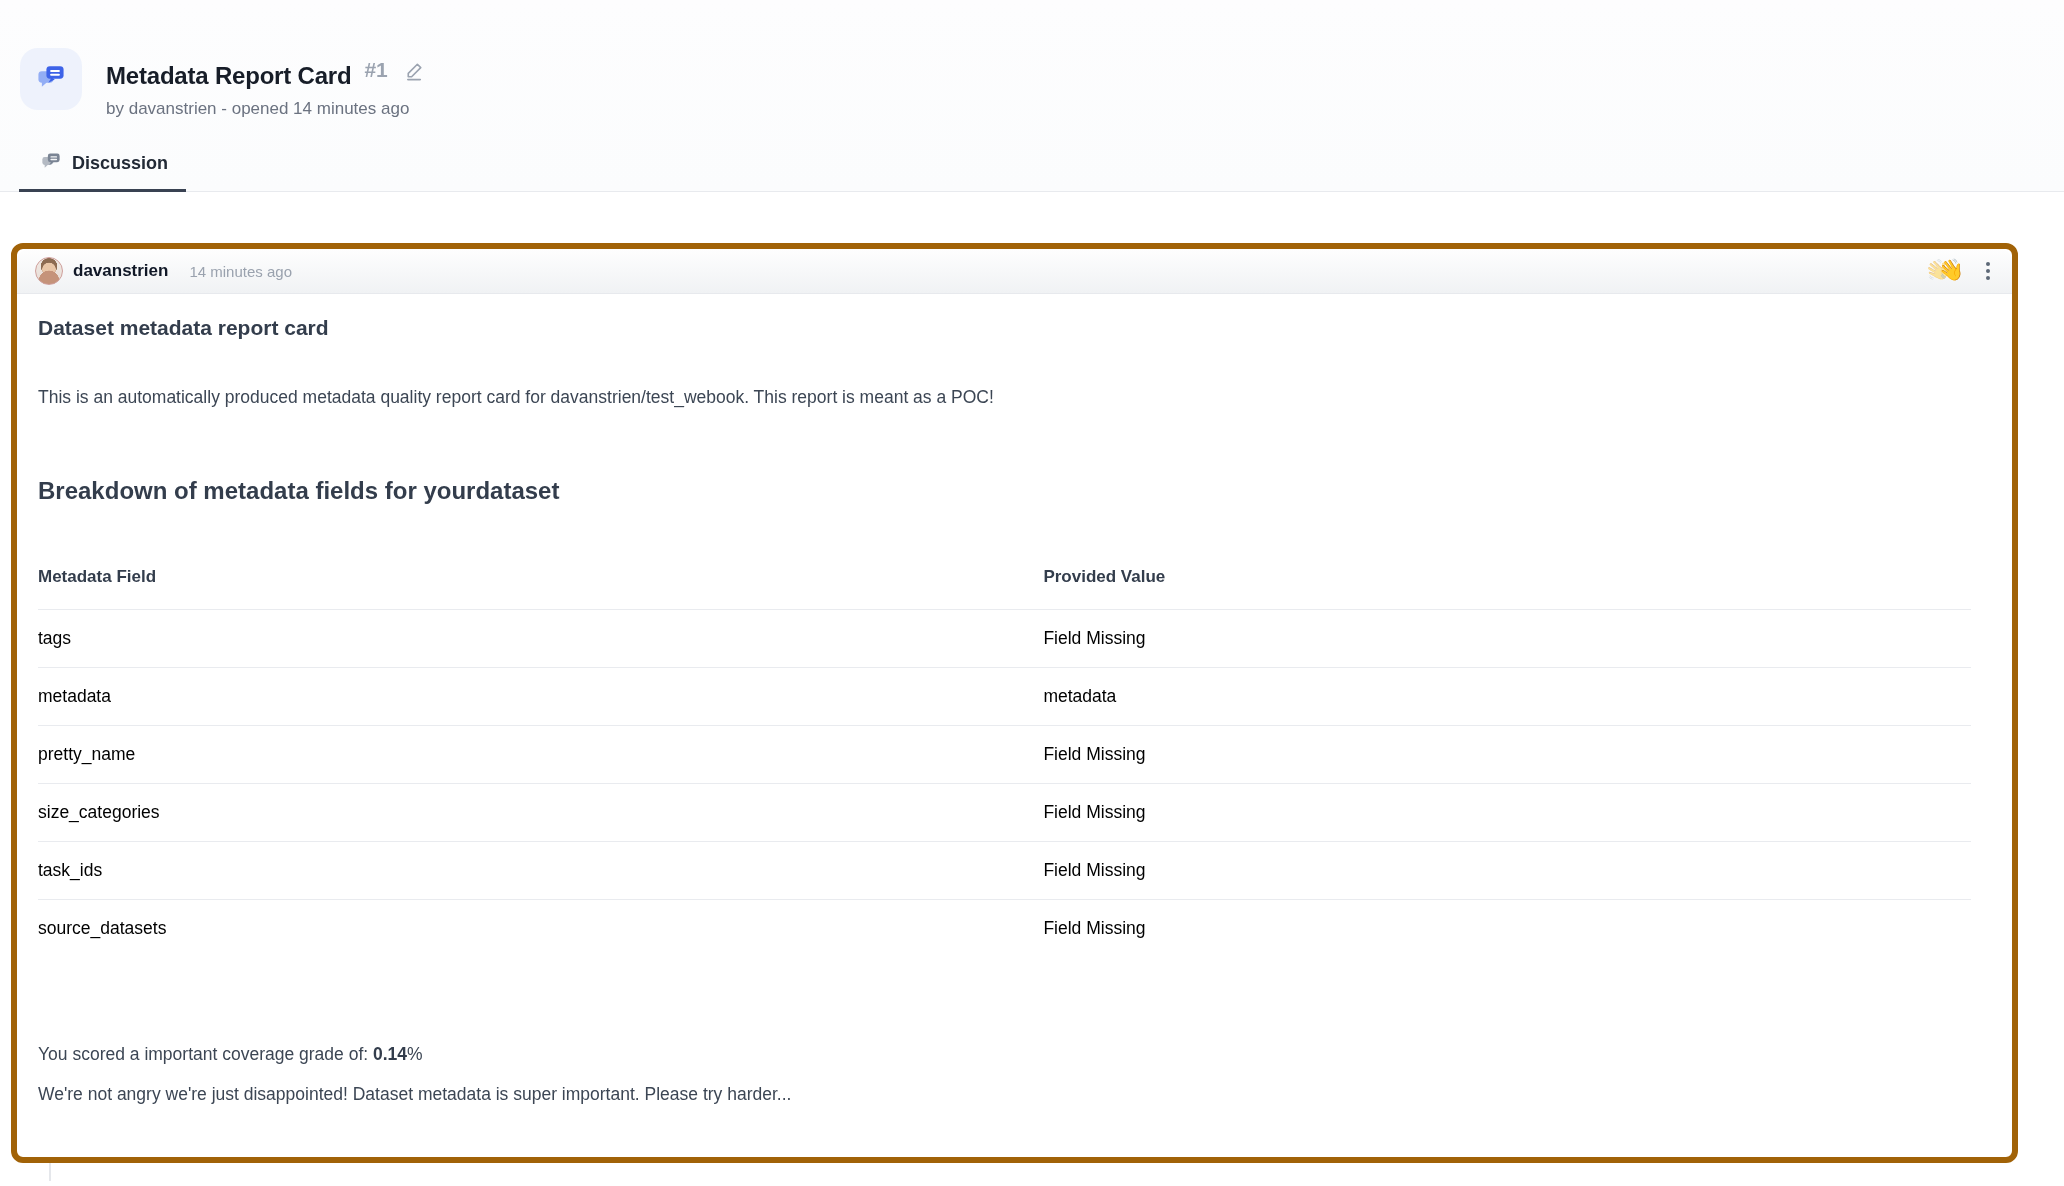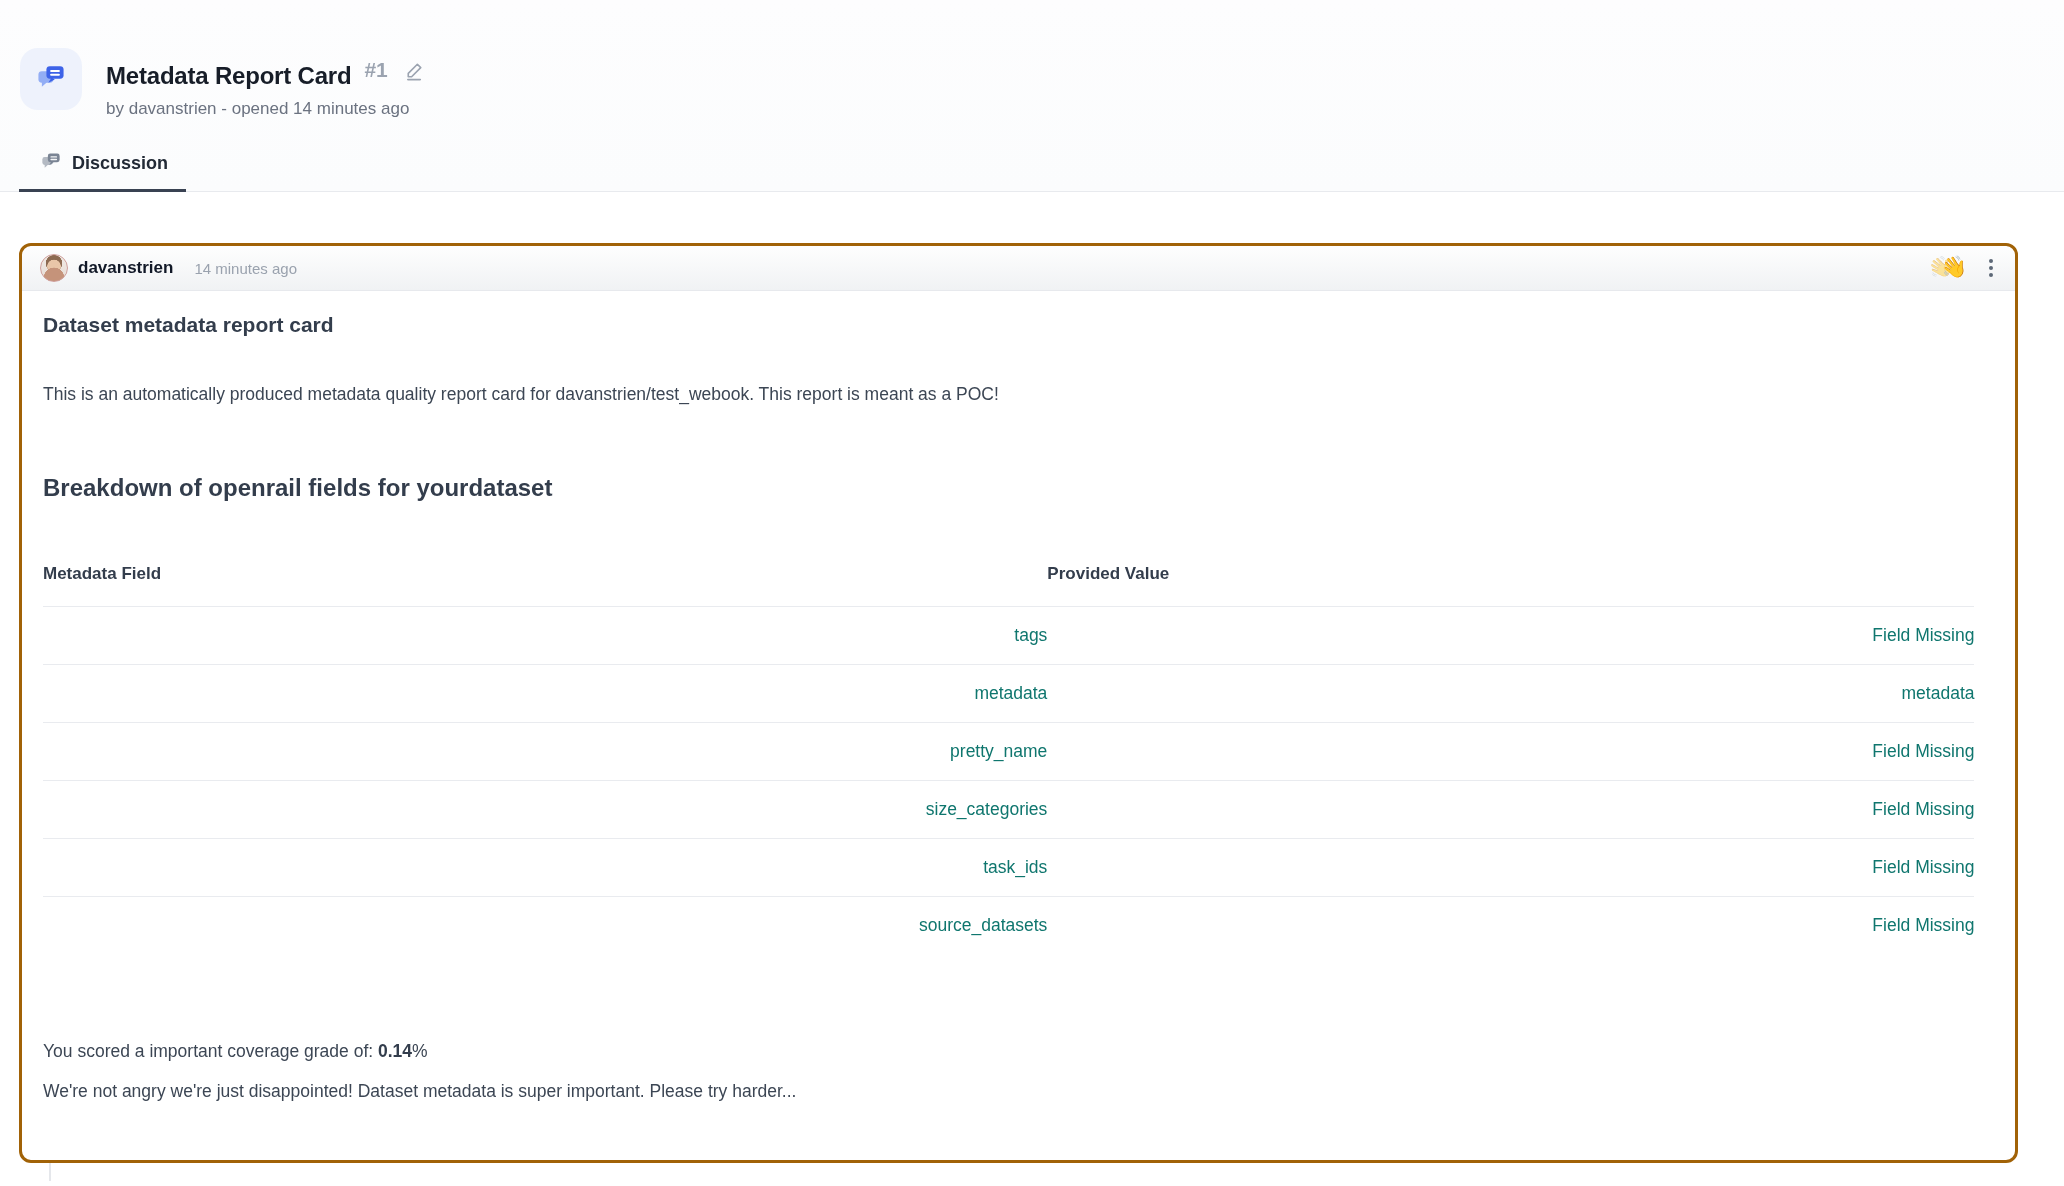--- a/index.html
+++ b/index.html
@@ -44,23 +44,23 @@
     display: inline-flex; align-items: center; gap: 10px;
     padding: 10px 18px 13px 21px;
     border-bottom: 3px solid #394252;
     margin-bottom: -1px;
     cursor: pointer;
   }
   .tab-label { font-size: 18px; font-weight: 700; color: #222a36; }
 
   
   .comment-card {
-    margin: 51px 46px 0 19px;
+    margin: 51px 46px 0 11px;
     height: 920px;
-    border: 3px solid #a16207;
+    border: 6px solid #a16207;
     border-radius: 12px;
     background: #ffffff;
   }
   .comment-header {
     height: 45px;
     display: flex; align-items: center;
     padding: 0 18px;
     background: linear-gradient(to bottom, #fefefe, #f0f2f4);
     border-bottom: 1px solid #e7e9ed;
     border-radius: 12px 12px 0 0;
@@ -101,24 +101,23 @@
   .intro { margin-top: 44px; font-size: 17.5px; line-height: 27px; color: #3c4654; }
   .h2 { margin-top: 66px; font-size: 24px; font-weight: 700; color: #333d4c; }
 
   table.meta-table { width: 99%; margin-top: 46px; border-collapse: collapse; }
   table.meta-table th {
     text-align: left; font-size: 17px; font-weight: 700; color: #333d4c;
     padding: 14px 0 20px; line-height: 24px;
     border-bottom: 1px solid #e9ebef;
   }
   table.meta-table td {
-    font-size: 17.5px; color: #0f766e;
+    font-size: 17.5px; color: #000000;
     padding: 17px 0; line-height: 23px;
     border-bottom: 1px solid #e9ebef;
-    text-align: right;
   }
   table.meta-table tr td:first-child, table.meta-table th:first-child { width: 52%; }
   table.meta-table tbody tr:last-child td { border-bottom: none; }
 
   .score-line { margin-top: 86px; font-size: 17.5px; line-height: 23px; color: #3c4654; }
   .score-line b { font-weight: 700; color: #333d4c; }
   .snark-line { margin-top: 17px; font-size: 17.5px; line-height: 23px; color: #3c4654; }
 
   .thread-spine {
     margin-left: 49px;
@@ -187,21 +186,21 @@
     <div class="kebab">
       <span></span>
         <span></span>
         <span></span>
     </div>
   </div>
 
   <div class="comment-body">
     <div class="h3">Dataset metadata report card</div>
     <p class="intro">This is an automatically produced metadata quality report card for davanstrien/test_webook. This report is meant as a POC!</p>
-    <div class="h2">Breakdown of openrail fields for yourdataset</div>
+    <div class="h2">Breakdown of metadata fields for yourdataset</div>
 
     <table class="meta-table">
       <thead>
         <tr>
           <th>Metadata Field</th>
           <th>Provided Value</th>
         </tr>
       </thead>
       <tbody>
           <tr>

